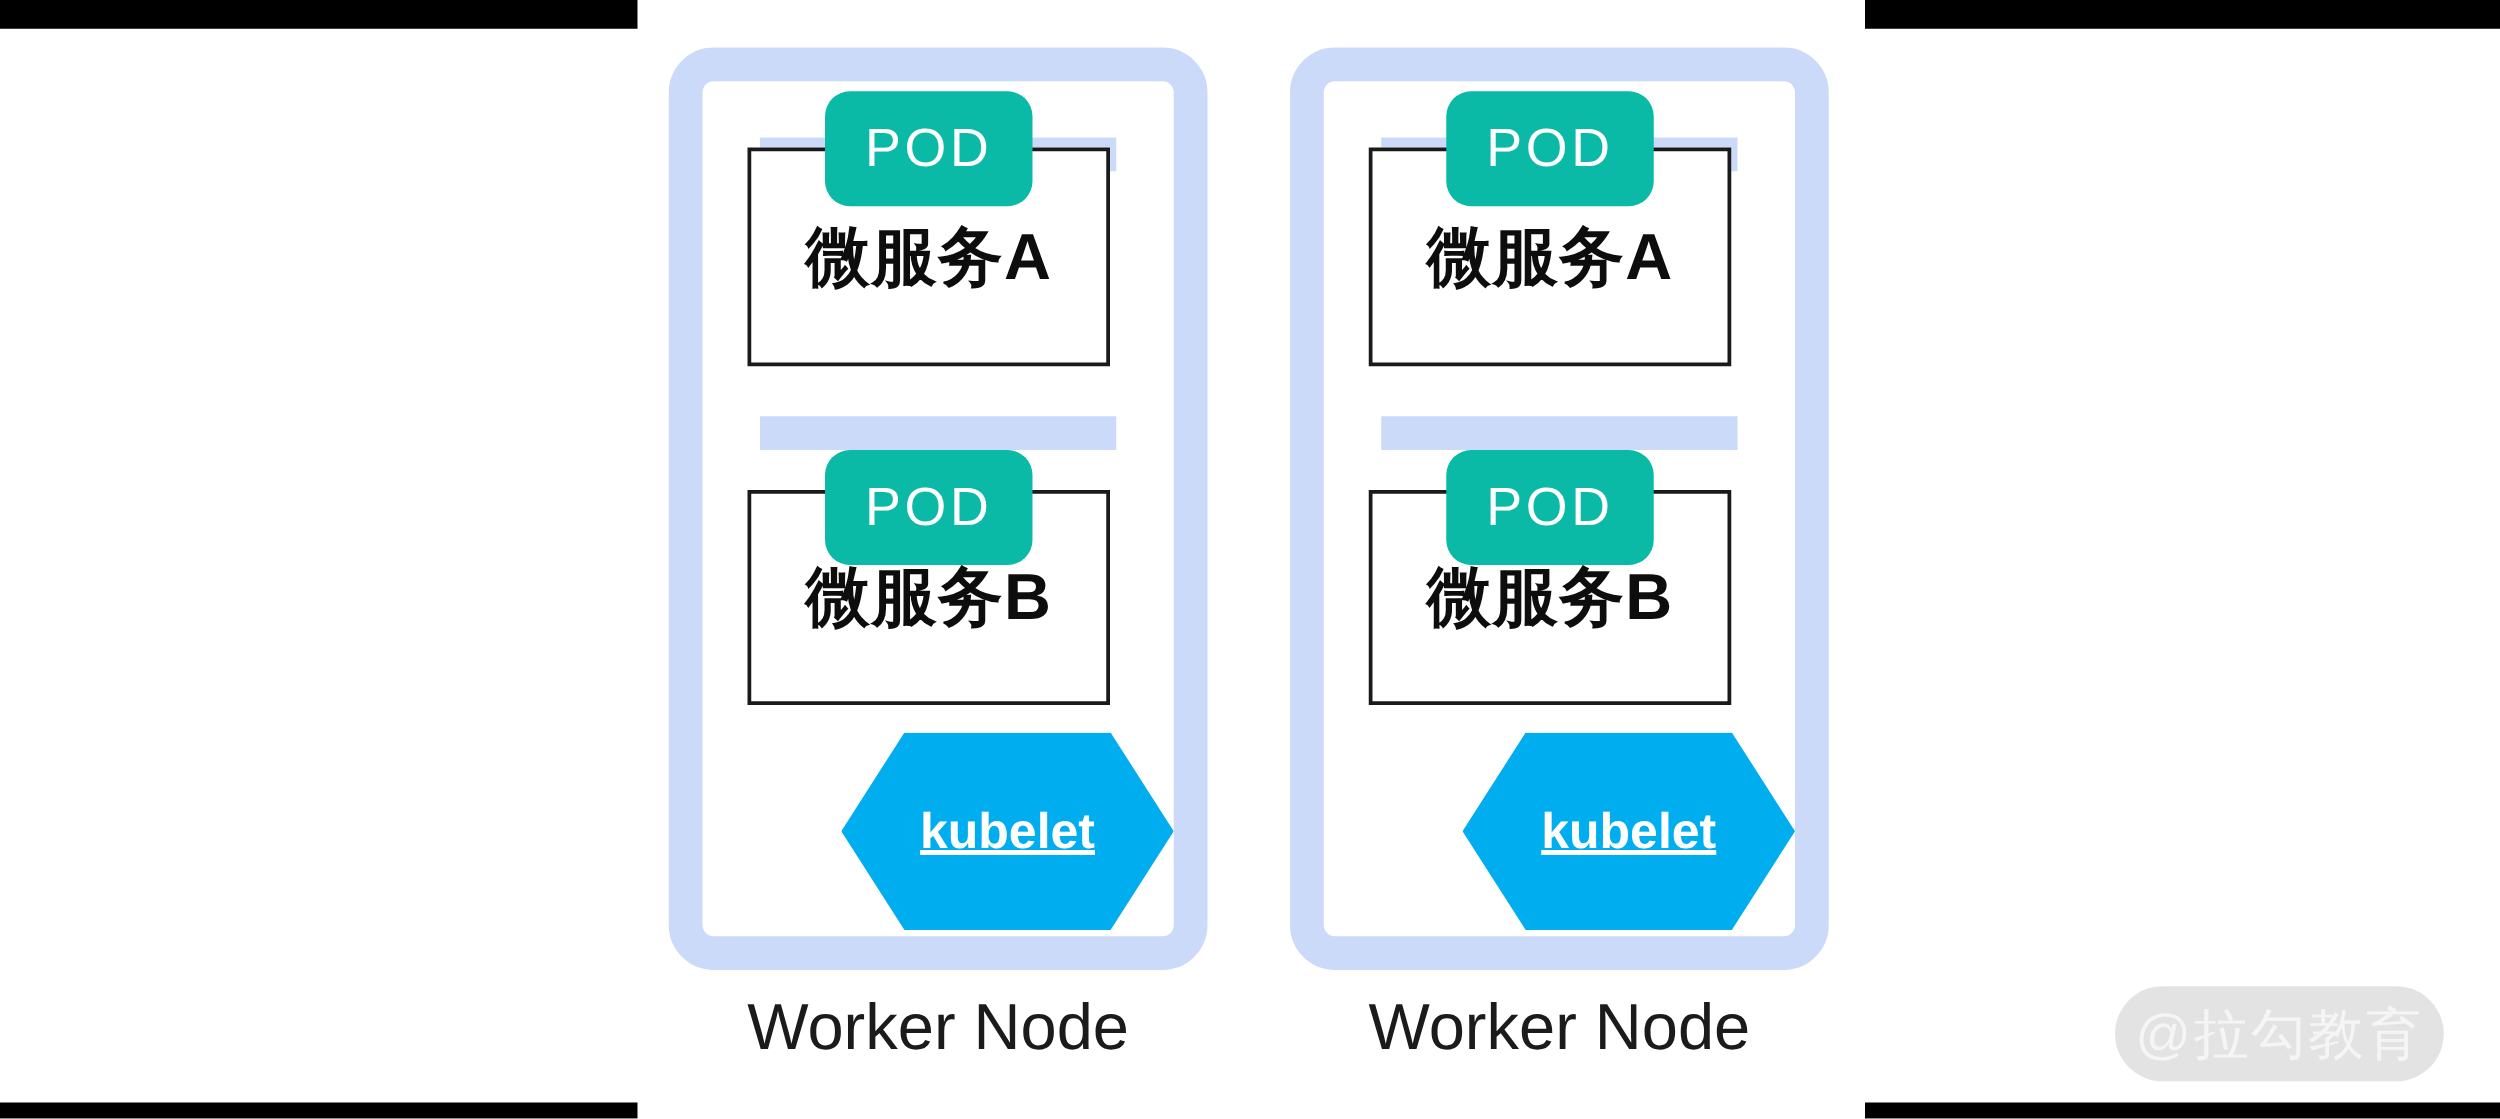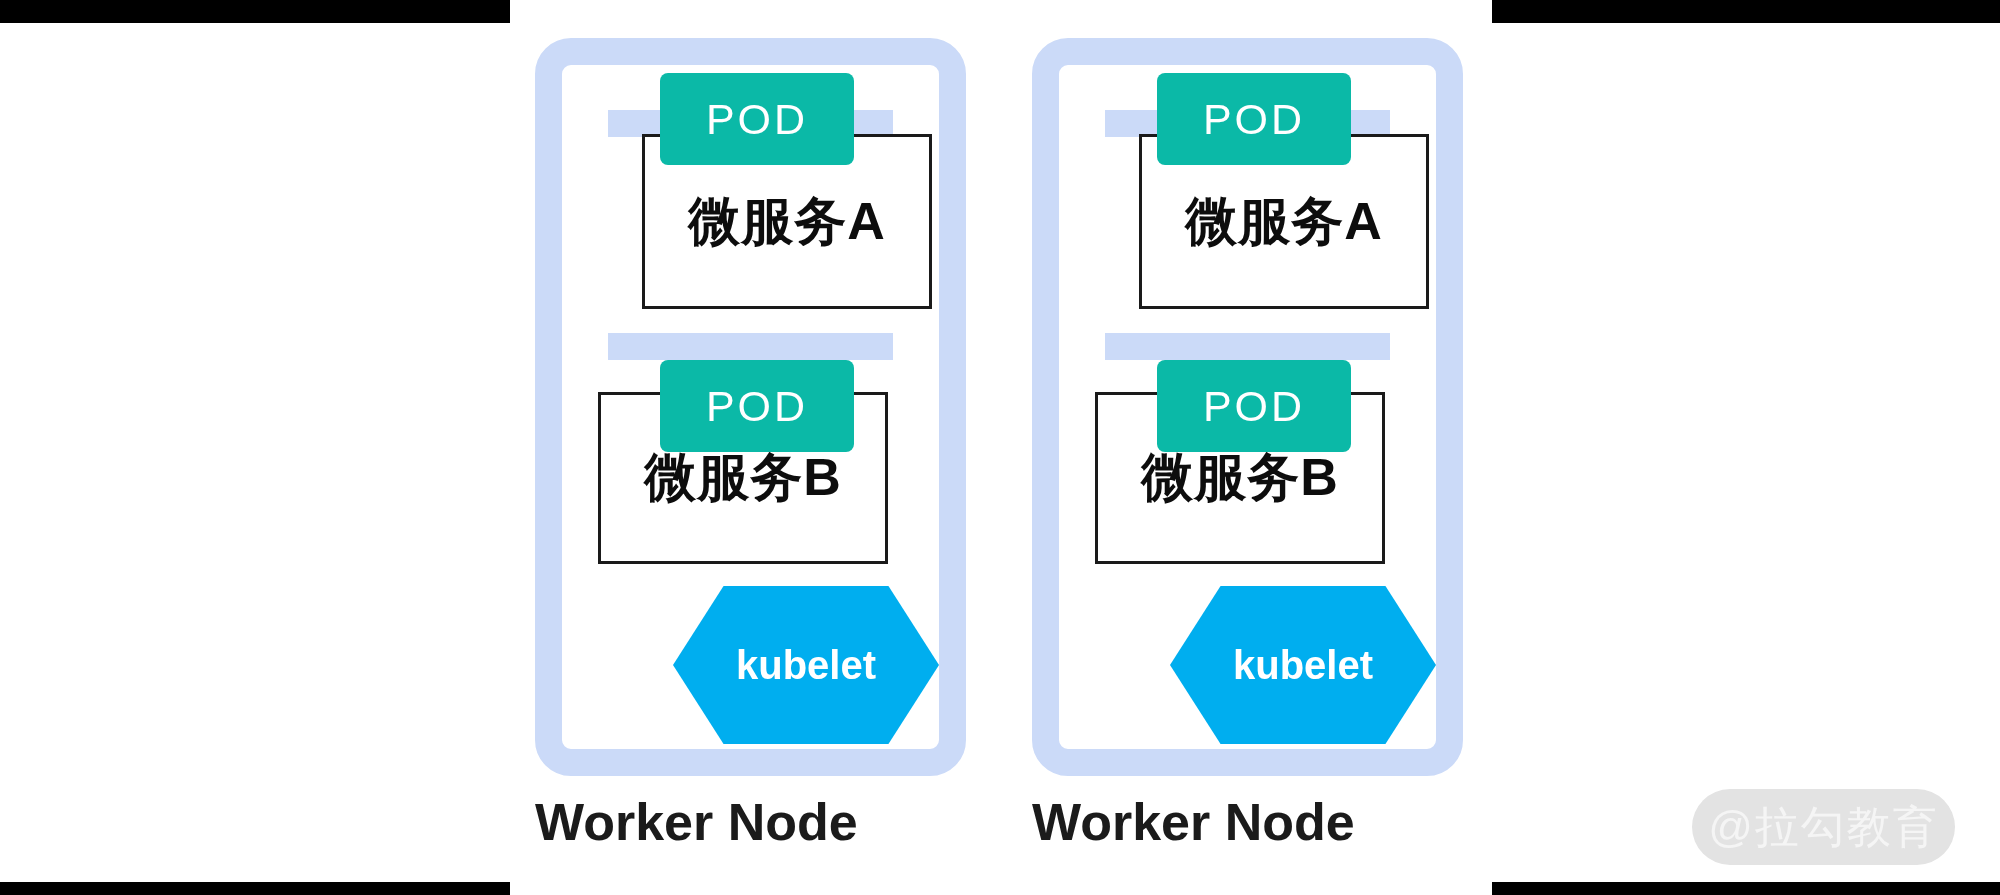--- a/index.html
+++ b/index.html
@@ -39,44 +39,44 @@
 
   .slot{position:absolute;left:46px;width:285px;height:27px;background:var(--slot-bar);z-index:1;}
   .slot.a{top:45px;}
   .slot.b{top:268px;}
 
   .svc{
     position:absolute;left:36px;width:290px;box-sizing:border-box;
     background:#fff;border:3px solid var(--service-box-border);
     display:flex;align-items:center;justify-content:center;z-index:2;
   }
-  .svc.a{top:69px;height:175px;margin-left:44px;}
+  .svc.a{top:53px;height:175px;}
   .svc.b{top:327px;height:172px;}
   .svc-label{font-size:52px;font-weight:700;color:var(--service-text);letter-spacing:1px;}
 
   .pod{
-    position:absolute;left:98px;width:194px;height:92px;
-    background:var(--pod-badge-bg);border-radius:8px;z-index:3;
+    position:absolute;left:98px;width:166px;height:92px;
+    background:var(--pod-badge-bg);border-radius:20px;z-index:3;
     display:flex;align-items:center;justify-content:center;
     color:var(--pod-badge-text);font-size:43px;font-weight:500;letter-spacing:3px;
   }
   .pod.a{top:8px;}
   .pod.b{top:295px;}
 
   .hex{
     position:absolute;left:111px;top:521px;width:266px;height:158px;
     background:var(--kubelet-hex-bg);z-index:2;
     clip-path:polygon(0 50%,19% 0,81% 0,100% 50%,81% 100%,19% 100%);
     display:flex;align-items:center;justify-content:center;
-    color:var(--kubelet-text);font-size:40px;font-weight:600;
+    color:var(--kubelet-text);font-size:40px;font-weight:600;text-decoration:underline;
   }
 
   .node-label{
-    position:absolute;top:792px;width:431px;
-    font-size:52px;font-weight:700;color:var(--node-label-text);
+    position:absolute;top:792px;width:431px;text-align:center;
+    font-size:52px;font-weight:400;color:var(--node-label-text);
   }
   .node-label.l1{left:535px;}
   .node-label.l2{left:1032px;}
 
   .watermark{
     position:absolute;left:1692px;top:789px;width:263px;height:76px;
     border-radius:38px;background:var(--watermark-bg);
     display:flex;align-items:center;justify-content:center;
     color:var(--watermark-text);font-size:44px;font-weight:500;letter-spacing:2px;
   }

